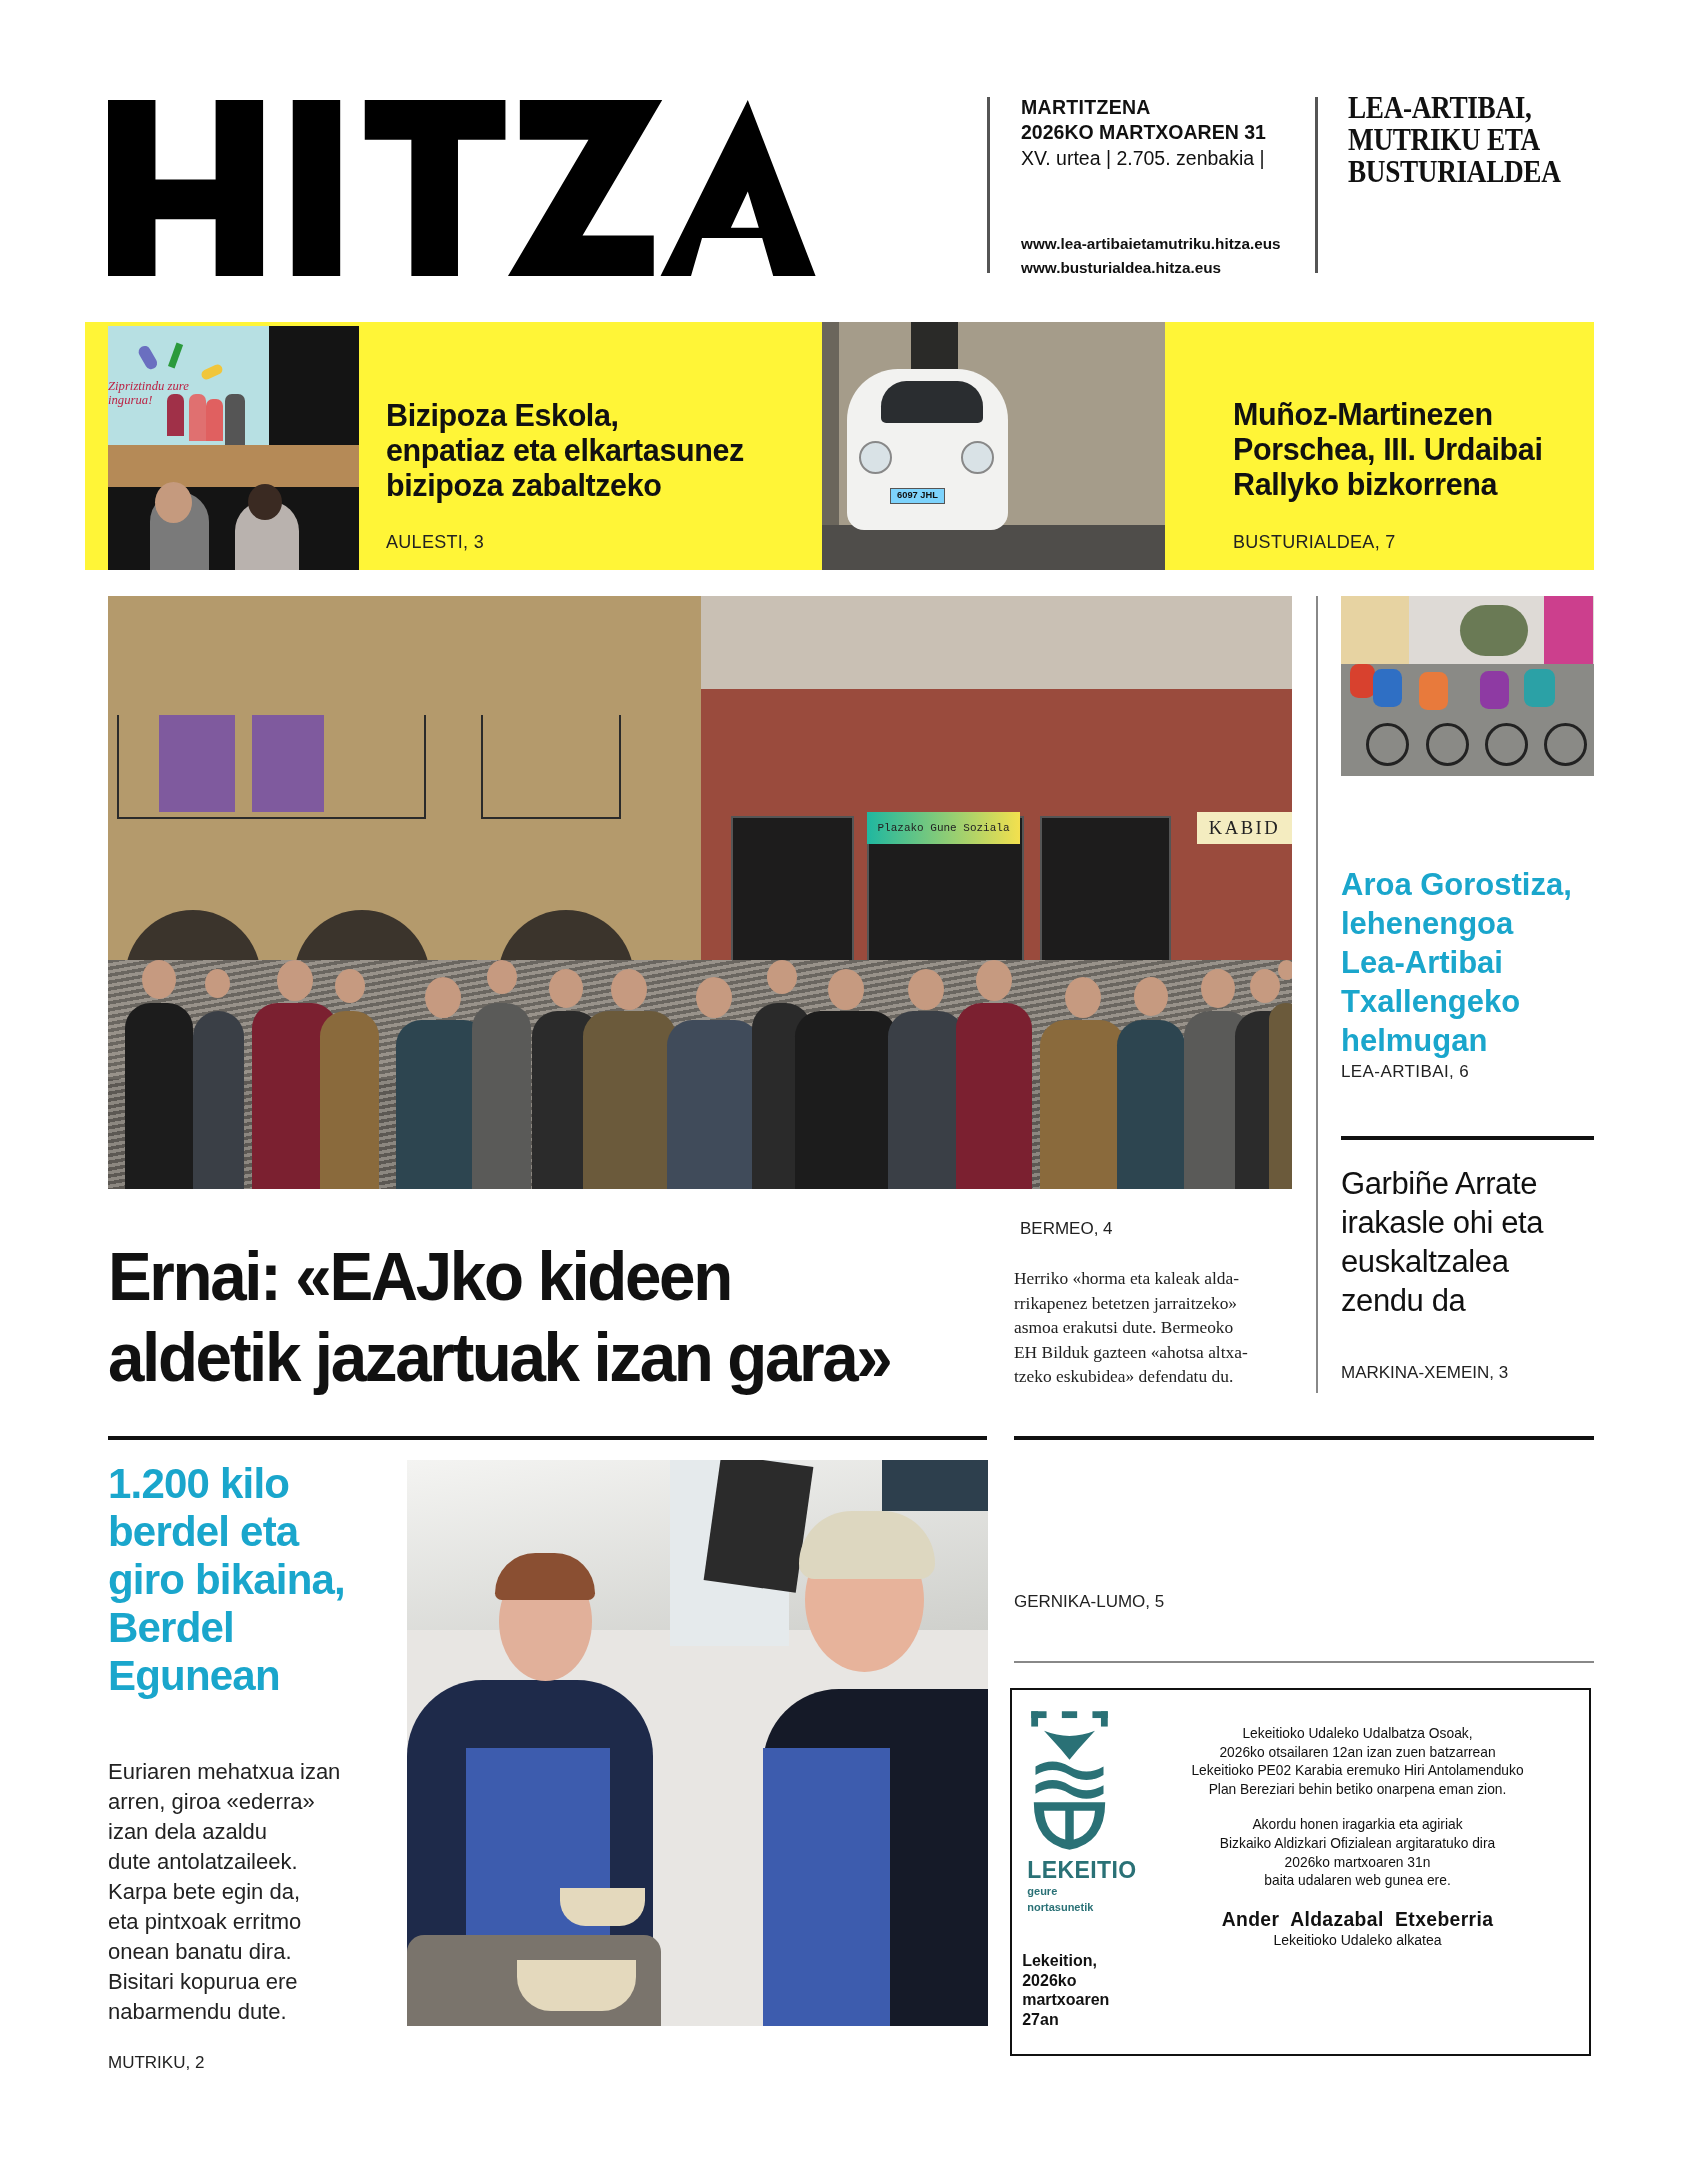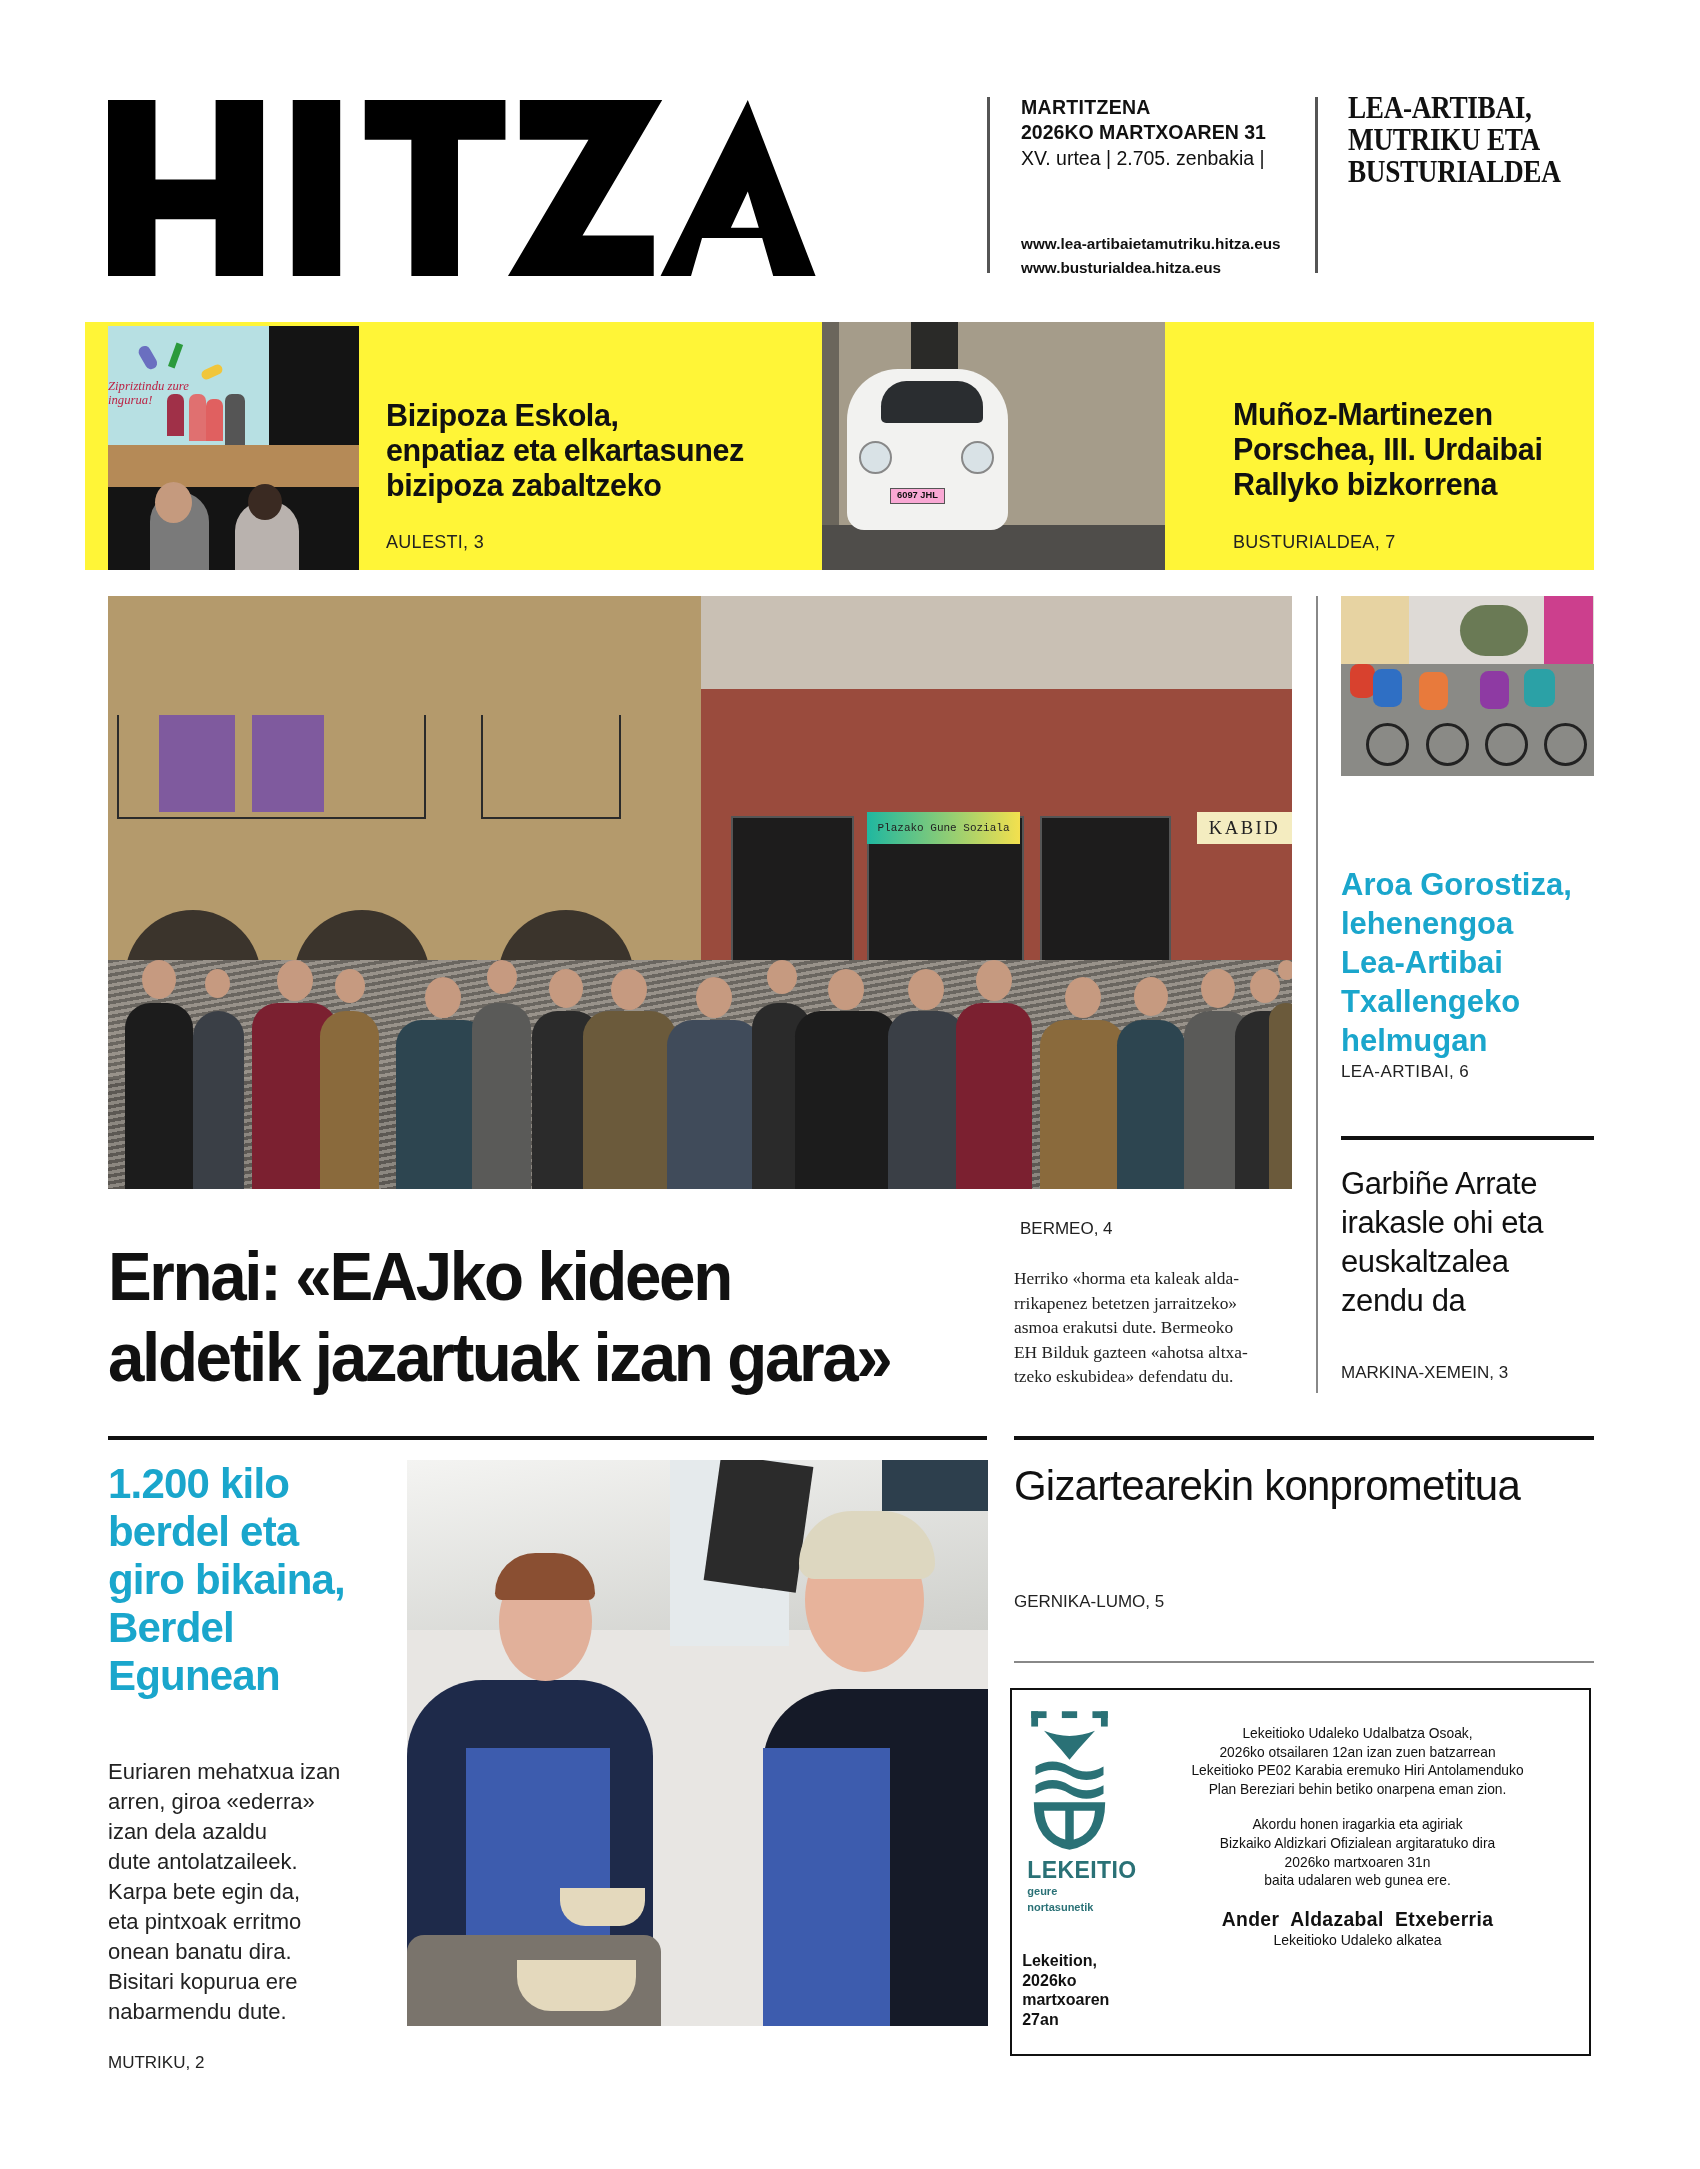--- a/index.html
+++ b/index.html
@@ -124,21 +124,21 @@
 <div class="teaser-loc" style="left:386px; top:532px;">AULESTI, 3</div>
 
 <div class="teaser-photo" style="left:822px; top:322px; width:343px; height:248px; background:#a59c8a;">
   <div class="abs" style="left:0; top:0; width:17px; height:248px; background:#6b665c;"></div>
   <div class="abs" style="left:89px; top:0; width:47px; height:68px; background:#2a2a28;"></div>
   <div class="abs" style="left:0; top:203px; width:343px; height:45px; background:#4f4d4a;"></div>
   <div class="abs" style="left:25.4px; top:47px; width:161px; height:161px; background:#f2f2f0; border-radius:51px 51px 17px 17px;"></div>
   <div class="abs" style="left:59px; top:59px; width:102px; height:42px; background:#2a2d30; border-radius:25.4px 25.4px 5.1px 5.1px;"></div>
   <div class="abs" style="left:37px; top:119px; width:29px; height:29px; background:#d9e2e6; border:2.5px solid #888; border-radius:50%;"></div>
   <div class="abs" style="left:139px; top:119px; width:29px; height:29px; background:#d9e2e6; border:2.5px solid #888; border-radius:50%;"></div>
-  <div class="abs" style="left:68px; top:166px; width:53px; height:13.6px; background:#f9a8d4; border:0.8px solid #555; font-size:9.3px; font-weight:700; text-align:center; line-height:13.6px;">6097 JHL</div>
+  <div class="abs" style="left:68px; top:166px; width:53px; height:13.6px; background:#7dd3fc; border:0.8px solid #555; font-size:9.3px; font-weight:700; text-align:center; line-height:13.6px;">6097 JHL</div>
 </div>
 <div class="teaser-title" style="left:1233px; top:397px;">
   <div>Muñoz-Martinezen</div>
   <div>Porschea, III. Urdaibai</div>
   <div>Rallyko bizkorrena</div>
 </div>
 <div class="teaser-loc" style="left:1233px; top:532px;">BUSTURIALDEA, 7</div>
 
 <div class="photo" style="left:108px; top:596px; width:1184px; height:593px; background:#6d6a66;">
   <div class="abs" style="left:0; top:0; width:593px; height:364px; background:#b49a6c;"></div>
@@ -287,21 +287,20 @@
   <div class="abs" style="left:356px; top:288px; width:127px; height:278px; background:#3d5cae;"></div>
   <div class="abs" style="left:398px; top:68px; width:119px; height:144px; background:#e7b39b; border-radius:50%;"></div>
   <div class="abs" style="left:392px; top:51px; width:136px; height:68px; background:#ddd7c0; border-radius:59px 59px 17px 17px;"></div>
 
   <div class="abs" style="left:0; top:475px; width:254px; height:92px; background:#7a746c; border-radius:17px 17px 0 0;"></div>
   <div class="abs" style="left:110px; top:500px; width:119px; height:51px; background:#e4d9bd; border-radius:0 0 34px 34px;"></div>
   <div class="abs" style="left:153px; top:428px; width:85px; height:38px; background:#e4d9bd; border-radius:0 0 25.4px 25.4px;"></div>
 </div>
 
 <div id="soslaia-title" class="abs">
-  <div>Gizartearekin konprometitua</div>
 </div>
 <div id="soslaia-loc" class="abs">GERNIKA-LUMO, 5</div>
 
 <div class="hrule-grey" style="left:1014px; top:1661px; width:580px; height:1.7px;"></div>
 
 <div id="ad-box" class="abs">
   <svg id="ad-logo" class="abs" viewBox="0 0 100 170">
     <g fill="#2a7176">
       <rect x="5" y="5" width="18" height="8"></rect>
         <rect x="5" y="5" width="8" height="18"></rect>

